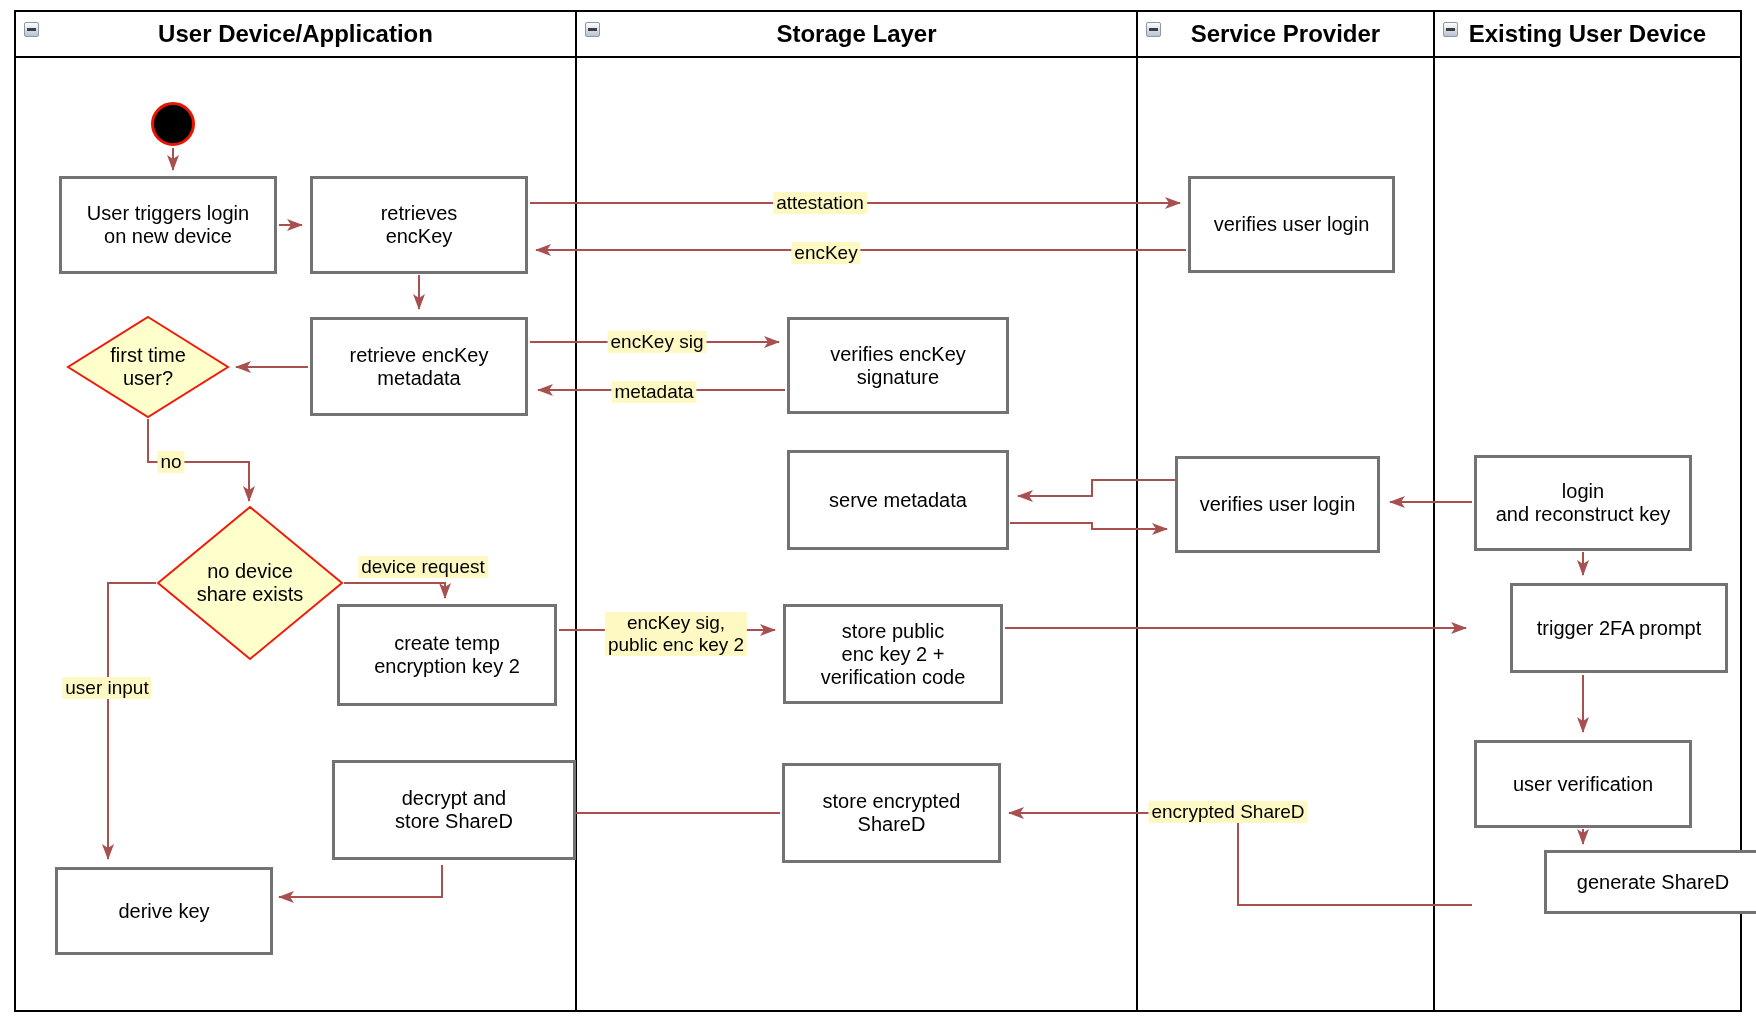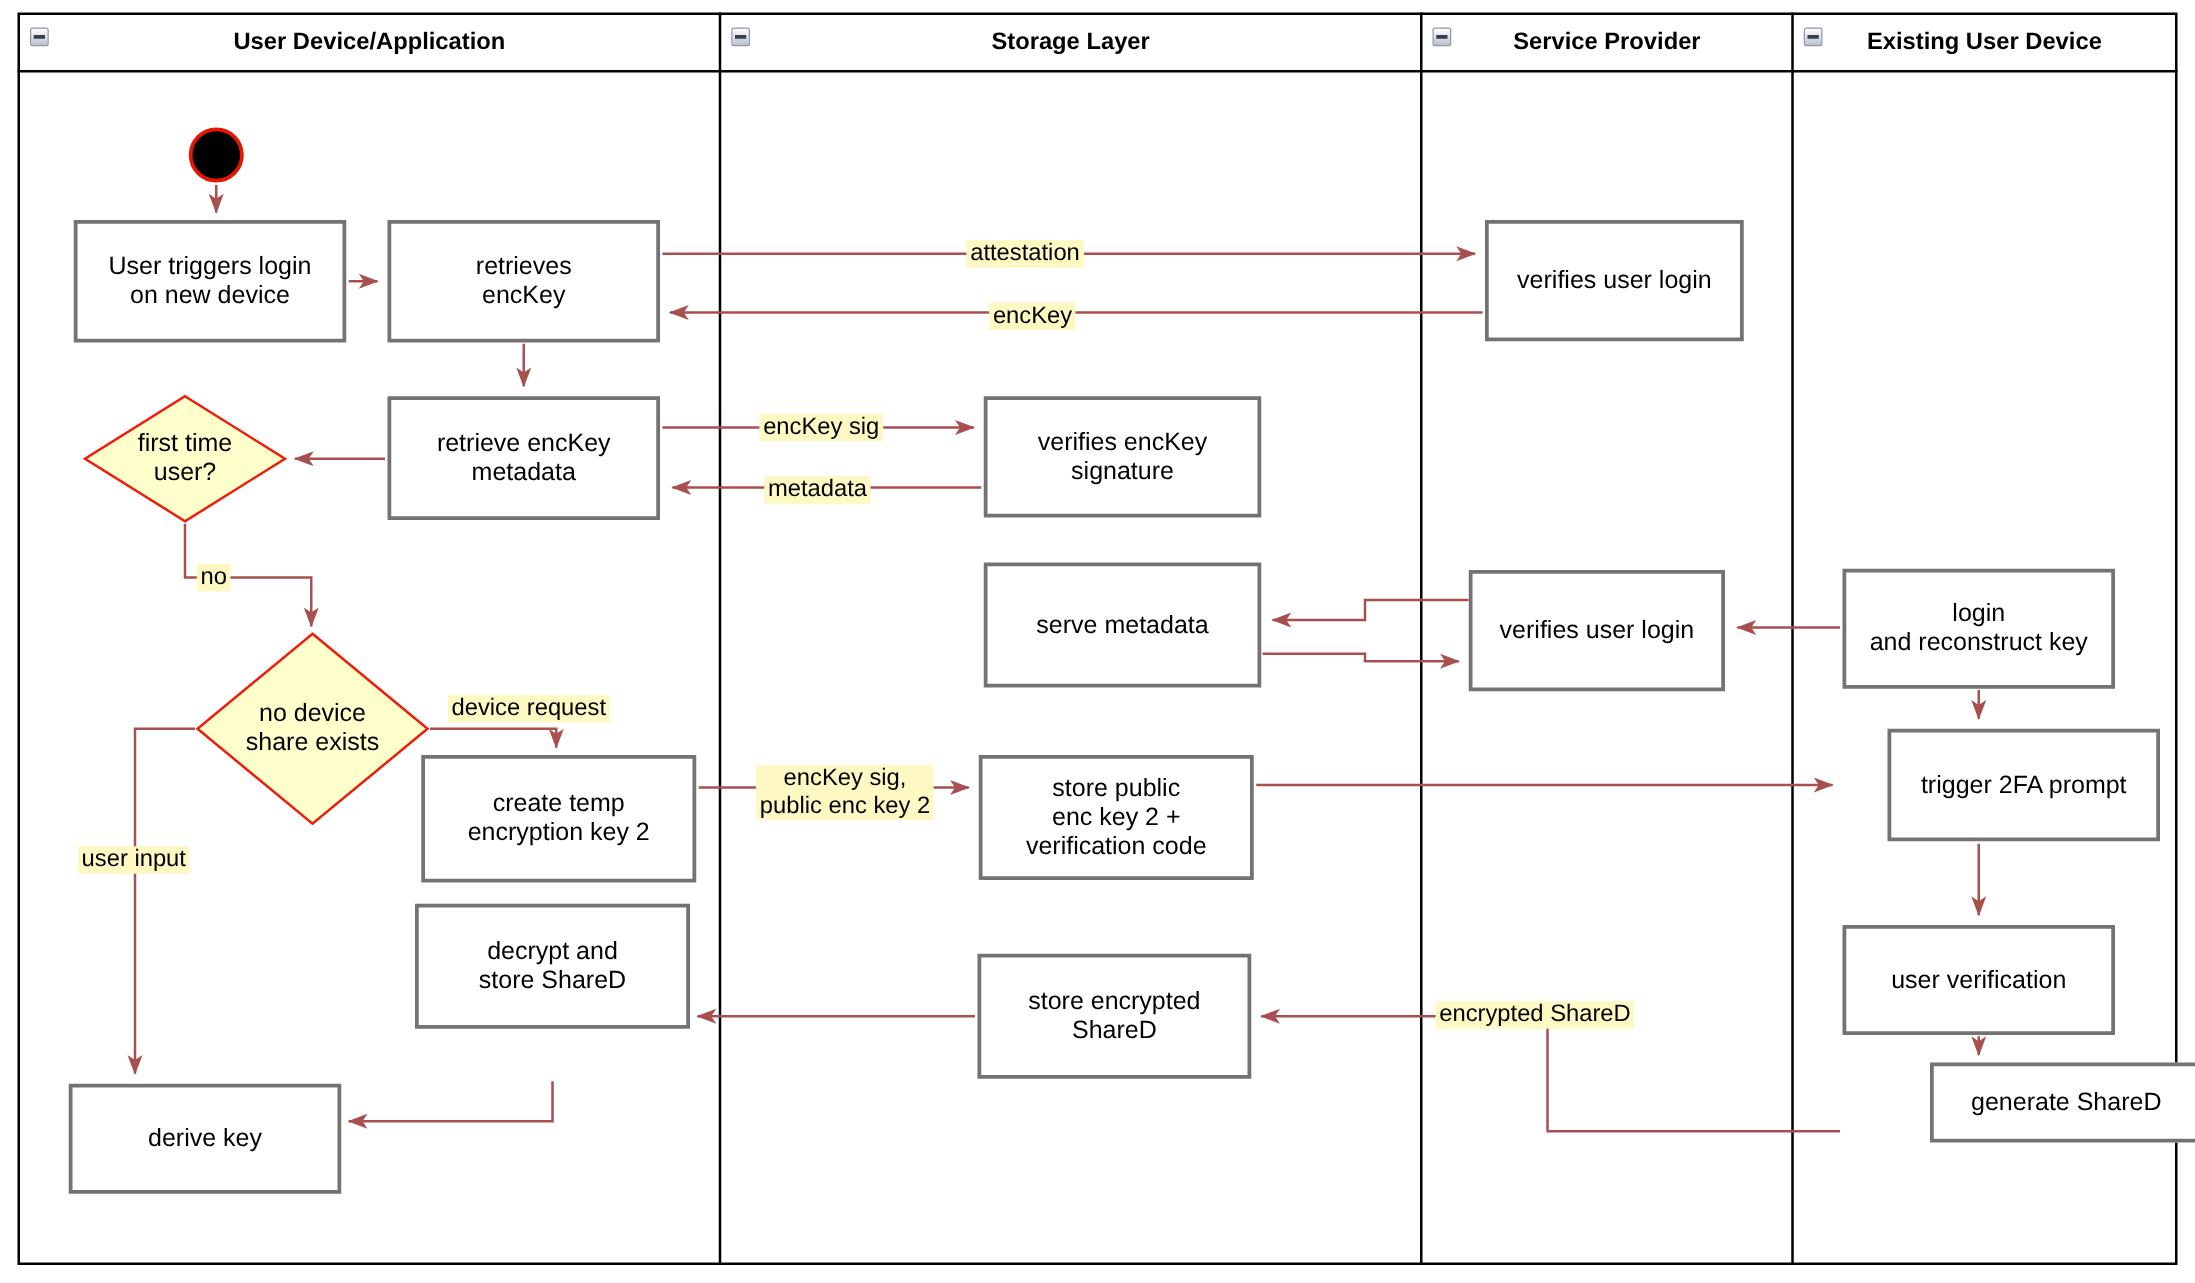--- a/index.html
+++ b/index.html
@@ -3,21 +3,21 @@
 <meta charset="utf-8">
 <style>
   html,body{margin:0;padding:0;background:#ffffff;}
   .canvas{position:relative;width:1756px;height:1026px;background:#ffffff;
           font-family:"Liberation Sans",sans-serif;overflow:hidden;}
   .pool{position:absolute;left:14px;top:10px;width:1728px;height:1002px;
         border:2px solid #000;box-sizing:border-box;background:#fff;}
   .vline{position:absolute;top:10px;width:2px;height:1002px;background:#000;}
   .hline{position:absolute;left:14px;top:56px;width:1728px;height:2px;background:#000;}
   .hdr{position:absolute;top:12px;height:44px;display:flex;align-items:center;justify-content:center;}
-  .hdr-title{font-size:19px;font-weight:bold;color:#000;}
+  .hdr-title{font-size:24px;font-weight:bold;color:#000;}
   .collapse{position:absolute;left:8px;top:10px;width:15px;height:15px;border:1px solid #8e98a8;
             border-radius:2px;background:linear-gradient(#ffffff,#b9c2d0);box-sizing:border-box;}
   .collapse::after{content:"";position:absolute;left:2px;top:5px;width:9px;height:3px;background:#3a3f47;}
   .wires{position:absolute;left:0;top:0;z-index:2;}
   .node{position:absolute;box-sizing:border-box;border:3px solid #737373;background:#fff;
         display:flex;align-items:center;justify-content:center;text-align:center;z-index:3;}
   .node-text,.dec-text,.elabel{font-size:20px;line-height:23px;color:#000;white-space:pre-line;}
   .dec-text{position:absolute;transform:translate(-50%,-50%);text-align:center;z-index:3;}
   .elabel{position:absolute;transform:translate(-50%,-50%);background:#fef9c3;padding:0 3px;
           text-align:center;font-size:19px;line-height:22px;z-index:3;}
@@ -127,21 +127,21 @@
     <div class="node-text">store public
 enc key 2 +
 verification code</div>
     </div>
   <div class="node" style="left:1510px;top:583px;width:218px;height:90px">
     <div class="node-text">trigger 2FA prompt</div>
     </div>
   <div class="node" style="left:1474px;top:740px;width:218px;height:88px">
     <div class="node-text">user verification</div>
     </div>
-  <div class="node" style="left:332px;top:723px;width:220px;height:100px">
+  <div class="node" style="left:332px;top:760px;width:244px;height:100px">
     <div class="node-text">decrypt and
 store ShareD</div>
     </div>
   <div class="node" style="left:782px;top:763px;width:219px;height:100px">
     <div class="node-text">store encrypted
 ShareD</div>
     </div>
   <div class="node" style="left:1544px;top:850px;width:218px;height:64px">
     <div class="node-text">generate ShareD</div>
     </div>

